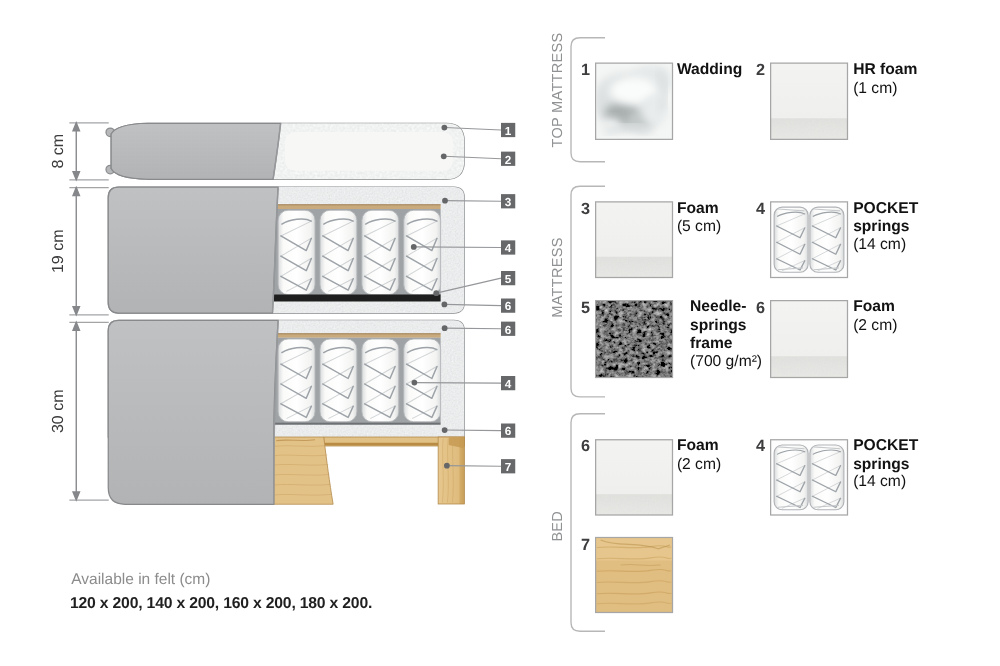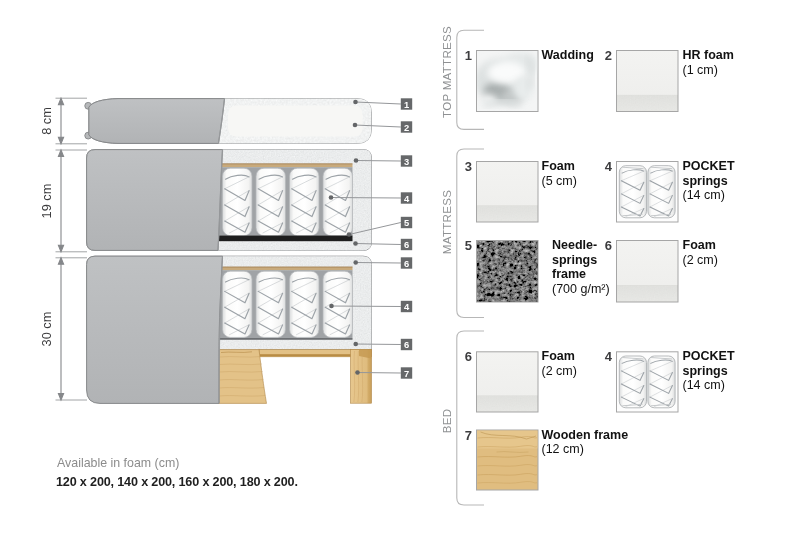--- a/index.html
+++ b/index.html
@@ -443,17 +443,16 @@
 <div class="abs num" style="left:450px;top:349.3px;">6</div>
 
 <div class="abs itm" style="left:541.5px;top:349.3px;"><b>Foam</b><br><span>(2 cm)</span></div>
 
 <div class="abs num" style="left:590px;top:349.3px;">4</div>
 
 <div class="abs itm" style="left:682.5px;top:349.3px;"><b>POCKET</b><br><b>springs</b><br><span>(14 cm)</span></div>
 
 <div class="abs num" style="left:450px;top:427.5px;">7</div>
 
-<div class="abs itm" style="left:541.5px;top:427.5px;"><b>Wooden frame</b>&nbsp;<br><span>(12 cm)</span></div>
-
-<div class="abs" style="left:57px;top:456px;font-size:12.4px;color:#8c8c8c;">Available in foam (cm)</div>
+
+<div class="abs" style="left:57px;top:456px;font-size:12.4px;color:#8c8c8c;">Available in felt (cm)</div>
 
 <div class="abs" style="left:56px;top:474.5px;font-size:12.6px;font-weight:bold;color:#1f1f1f;letter-spacing:-0.16px;">120 x 200, 140 x 200, 160 x 200, 180 x 200.</div>
 </div>
 </body></html>

